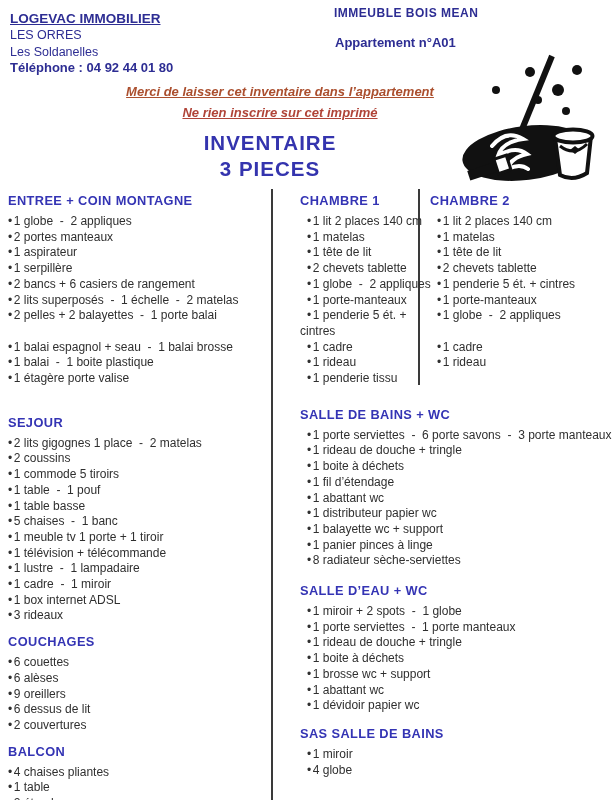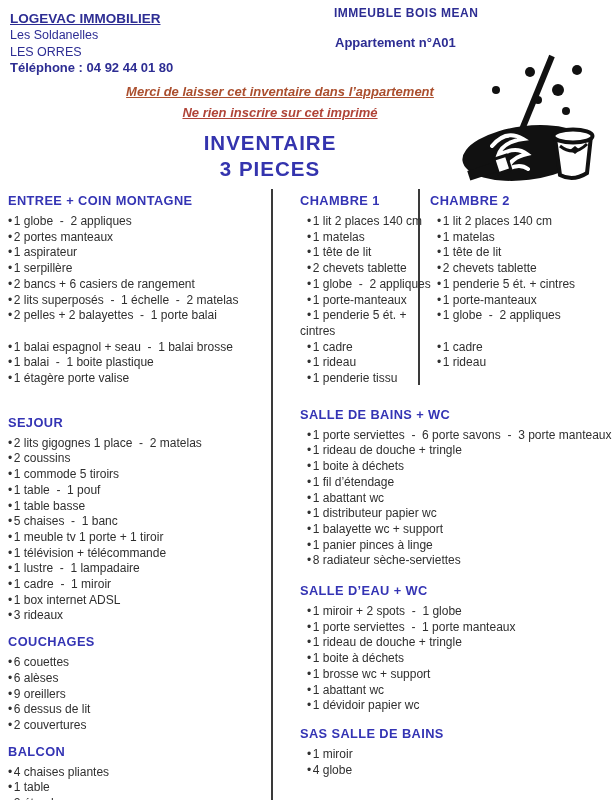--- a/index.html
+++ b/index.html
@@ -59,22 +59,22 @@
   .col-mid .item, .col-right .item { padding-left:7px; }
   .item.wrap { padding-left:0; }
   .item.wrap::before { content:none; }
   .gap { height:15.7px; }
 </style>
 </head>
 <body>
 
 <div class="abs hdr-left">
   <div class="company">LOGEVAC IMMOBILIER</div>
+  <div>LES ORRES</div>
   <div>Les Soldanelles</div>
-  <div>LES ORRES</div>
   <div class="phone">Téléphone : 04 92 44 01 80</div>
 </div>
 
 <div class="abs building">IMMEUBLE BOIS MEAN</div>
 <div class="abs apartment">Appartement n°A01</div>
 
 <div class="abs notice notice1">Merci de laisser cet inventaire dans l’appartement</div>
 <div class="abs notice notice2">Ne rien inscrire sur cet imprimé</div>
 
 <div class="abs title title1">INVENTAIRE</div>

